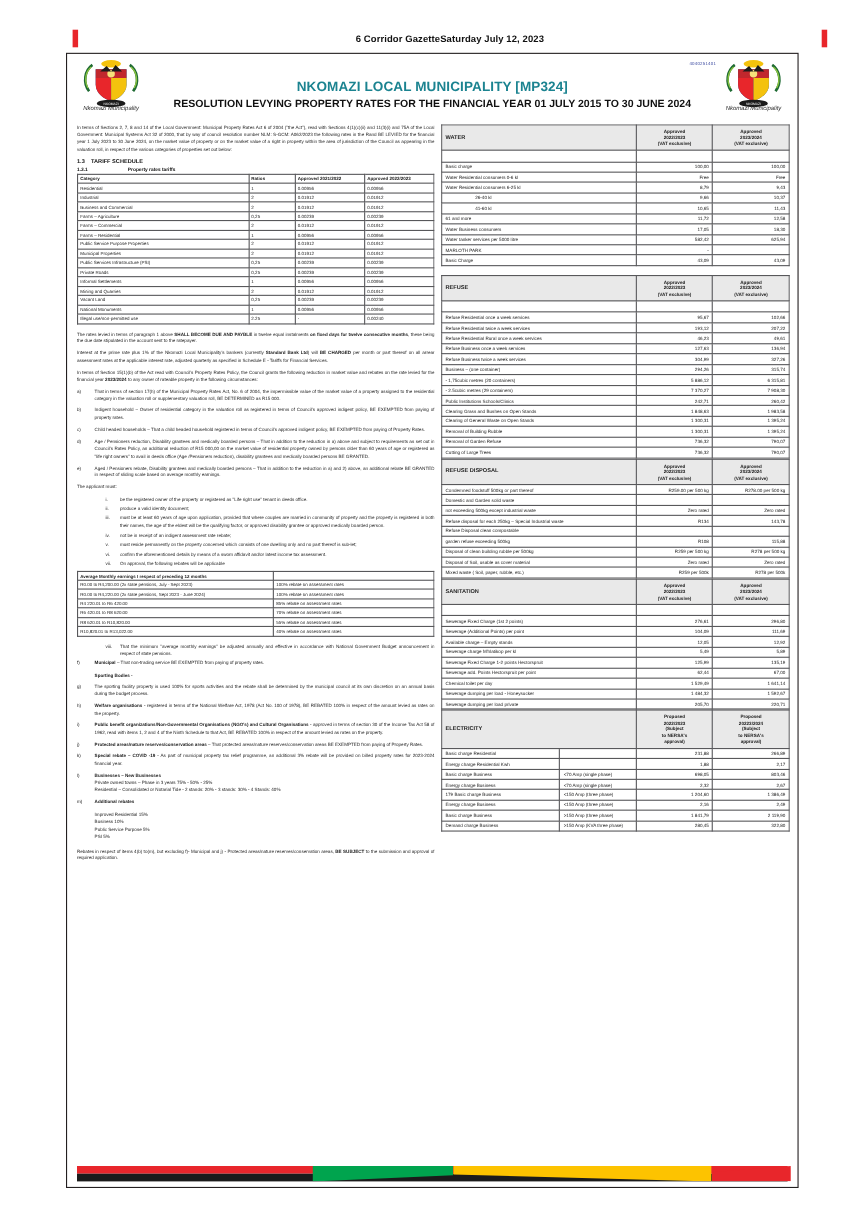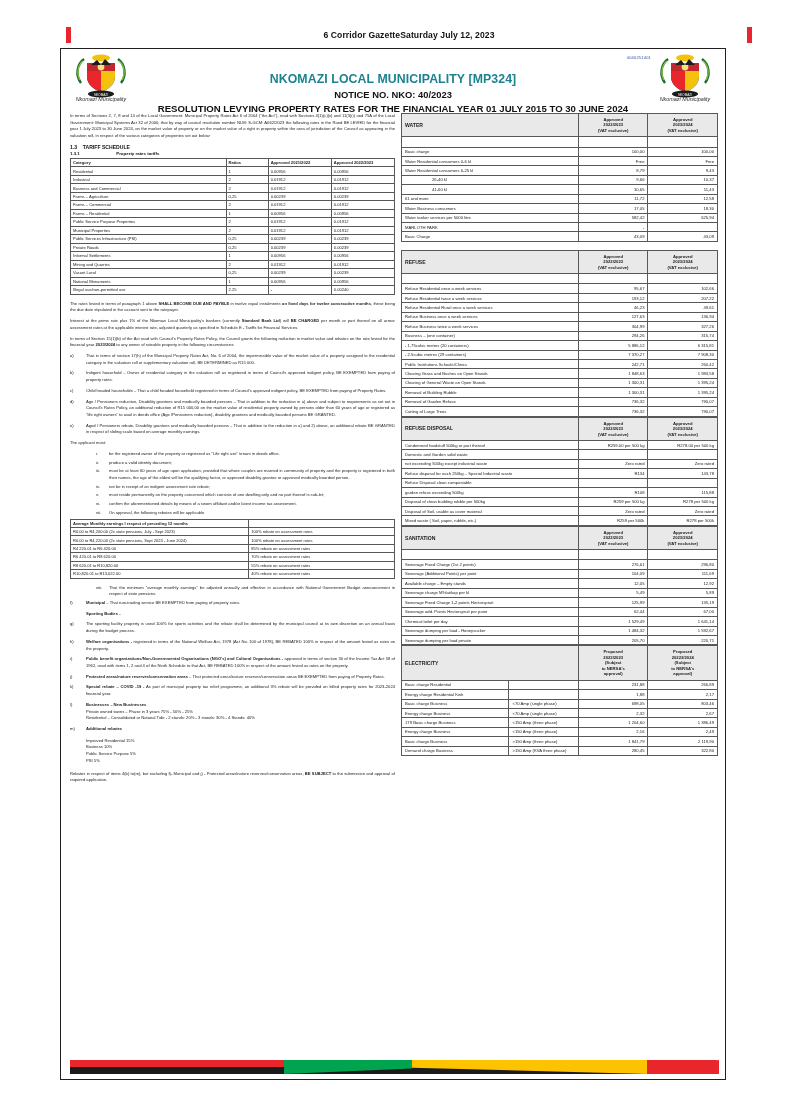--- a/index.html
+++ b/index.html
@@ -145,21 +145,20 @@
             <text x="30" y="42.5" font-size="3" fill="#ffffff" text-anchor="middle" font-family="Liberation Sans, sans-serif">NKOMAZI</text>
           </g>
         </svg>
         <div class="crestcap">Nkomazi Municipality</div>
       </div>
 
       <div class="mast-code">4040251401</div>
 
       <div class="mast-text">
         <div class="mast-title">NKOMAZI LOCAL MUNICIPALITY [MP324]</div>
-        <div class="mast-sub">NOTICE NO. NKO: 40/2023</div>
         <div class="mast-sub2">RESOLUTION LEVYING PROPERTY RATES FOR THE FINANCIAL YEAR 01 JULY 2015 TO 30 JUNE 2024</div>
       </div>
 
       <div class="crest right">
         <svg width="60" height="46" viewBox="0 0 60 46">
           <g>
             <path d="M10 30 C4 22 6 11 13 6" stroke="#1f6b33" stroke-width="2.4" fill="none"></path>
             <path d="M50 30 C56 22 54 11 47 6" stroke="#1f6b33" stroke-width="2.4" fill="none"></path>
             <path d="M9 27 C5 20 7 12 12 8" stroke="#8ac43f" stroke-width="1.2" fill="none"></path>
             <path d="M51 27 C55 20 53 12 48 8" stroke="#8ac43f" stroke-width="1.2" fill="none"></path>

